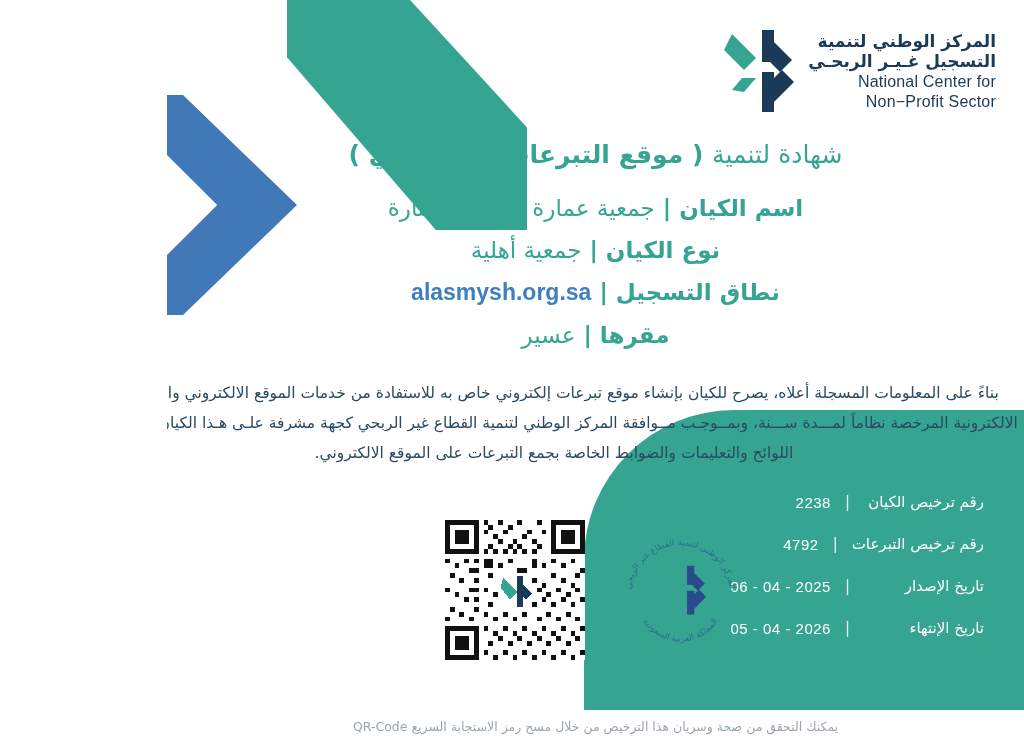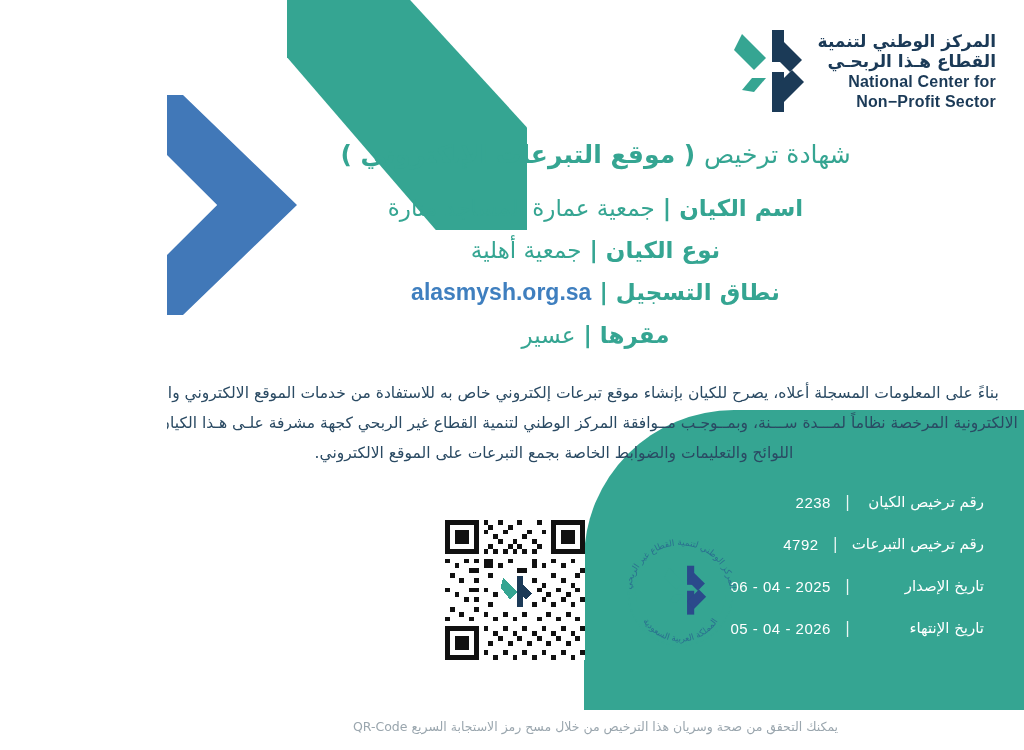--- a/index.html
+++ b/index.html
@@ -48,21 +48,21 @@
   .logo {
     position: absolute; right: 28px; top: 28px;
     display: flex; align-items: center; gap: 14px;
     direction: rtl;
   }
   .logo-text { text-align: right; line-height: 1.22; }
   .logo-ar1, .logo-ar2, .logo-ar3 {
     color: #1b3a57; font-weight: bold; font-size: 17px; letter-spacing: .5px;
   }
   .logo-en1, .logo-en2 {
-    color: #1b3a57; font-weight: bold; font-size: 16px; letter-spacing: .2px;
+    color: #1b3a57; font-weight: normal; font-size: 16px; letter-spacing: .2px;
     font-family: "Liberation Sans", sans-serif;
   }
   .logo-mark { width: 72px; height: 86px; }
 
   
   .content {
     position: absolute; left: 0; right: 0; top: 140px;
     text-align: center;
   }
   .cert-title {
@@ -118,37 +118,37 @@
 
 <div class="page">
 
   <div class="deco chev-teal"></div>
   <div class="deco chev-blue"></div>
   <div class="deco blob-teal"></div>
 
   <div class="logo">
     <div class="logo-text">
       <div class="logo-ar1">المركز الوطني لتنمية</div>
-      <div class="logo-ar2">القطاع هـذا الربحـي</div>
+      <div class="logo-ar2">التسجيل غـيـر الربحـي</div>
       <div class="logo-en1">National Center for</div>
       <div class="logo-en2">Non−Profit Sector</div>
     </div>
     <svg class="logo-mark" viewBox="0 0 72 86">
       <path d="M10 6 L34 30 L22 42 L2 22 Z" fill="#35a592"></path>
       <path d="M40 2 L52 2 L52 34 L40 34 Z" fill="#1b3a57"></path>
       <path d="M52 14 L70 32 L58 44 L40 26 Z" fill="#1b3a57"></path>
       <path d="M40 44 L52 44 L52 84 L40 84 Z" fill="#1b3a57"></path>
       <path d="M40 62 L60 42 L72 54 L52 74 Z" fill="#1b3a57"></path>
       <path d="M20 50 L34 50 L22 64 L10 62 Z" fill="#35a592"></path>
     </svg>
   </div>
 
   <div class="content">
     <div class="cert-title">
-      <span class="plain">شهادة ترخيص</span>
+      <span class="plain">شهادة لتنمية</span>
       <span>( موقع التبرعات الإلكتروني )</span>
     </div>
 
     <div class="field">
       <span>اسم الكيان</span>
       <span class="sep">|</span>
       <span class="val">جمعية عمارة المساجد منارة</span>
     </div>
 
     <div class="field">

